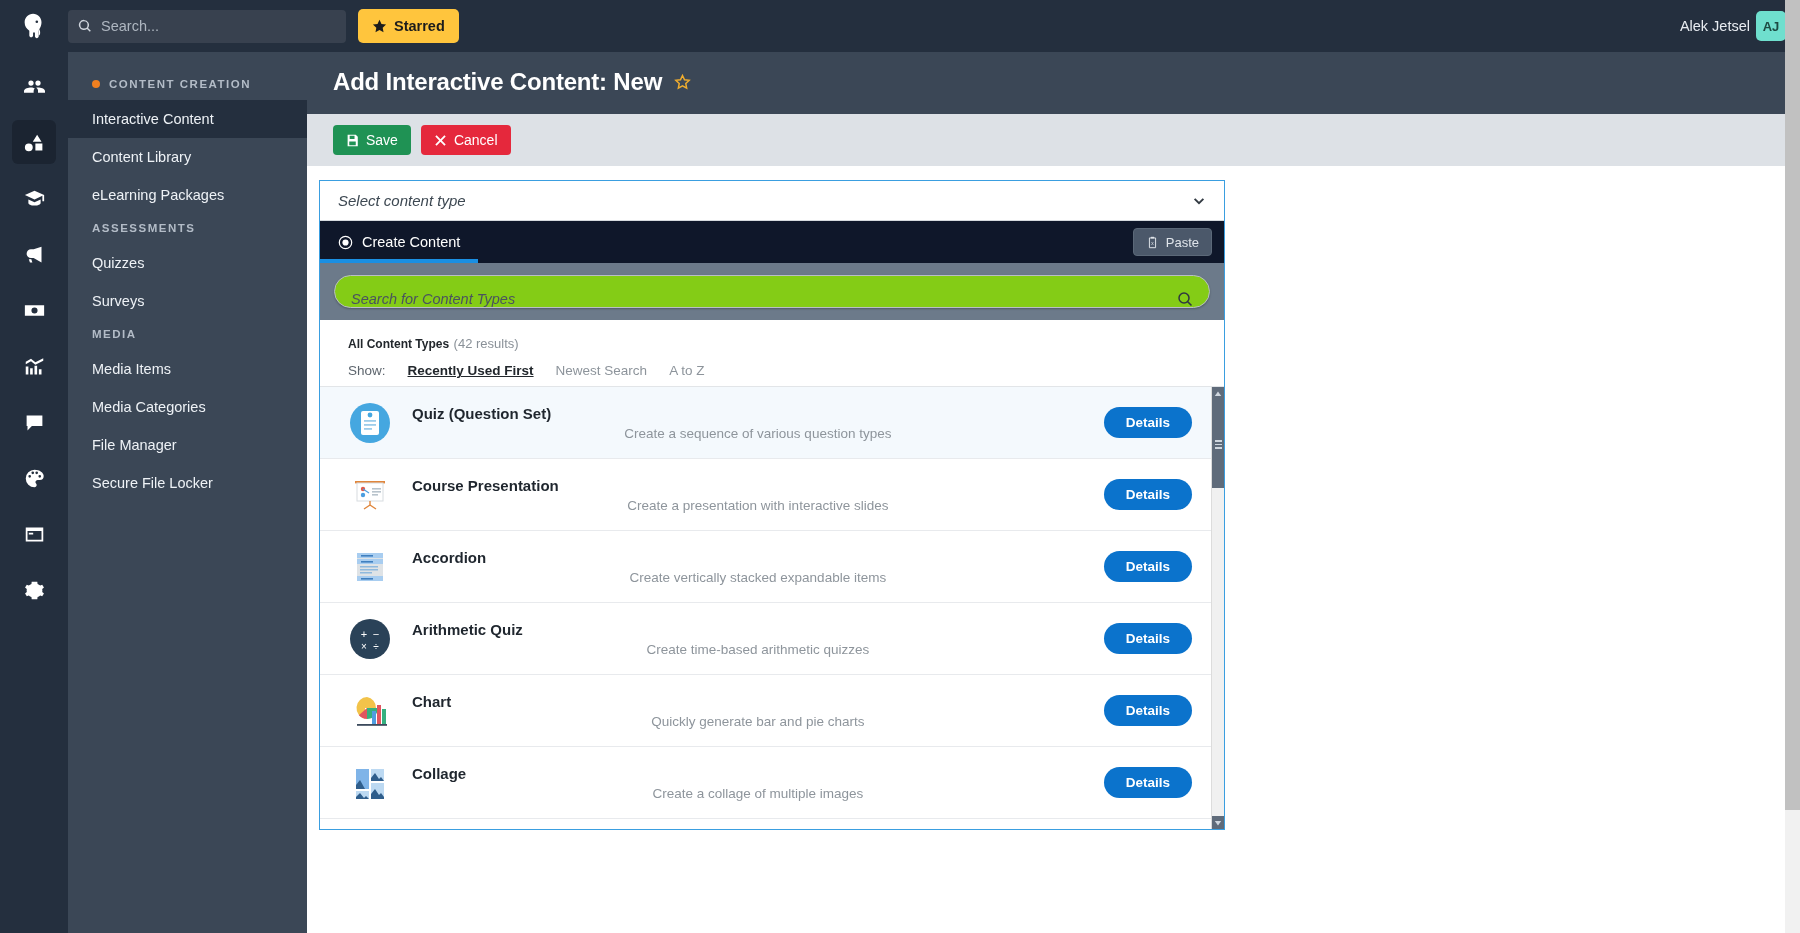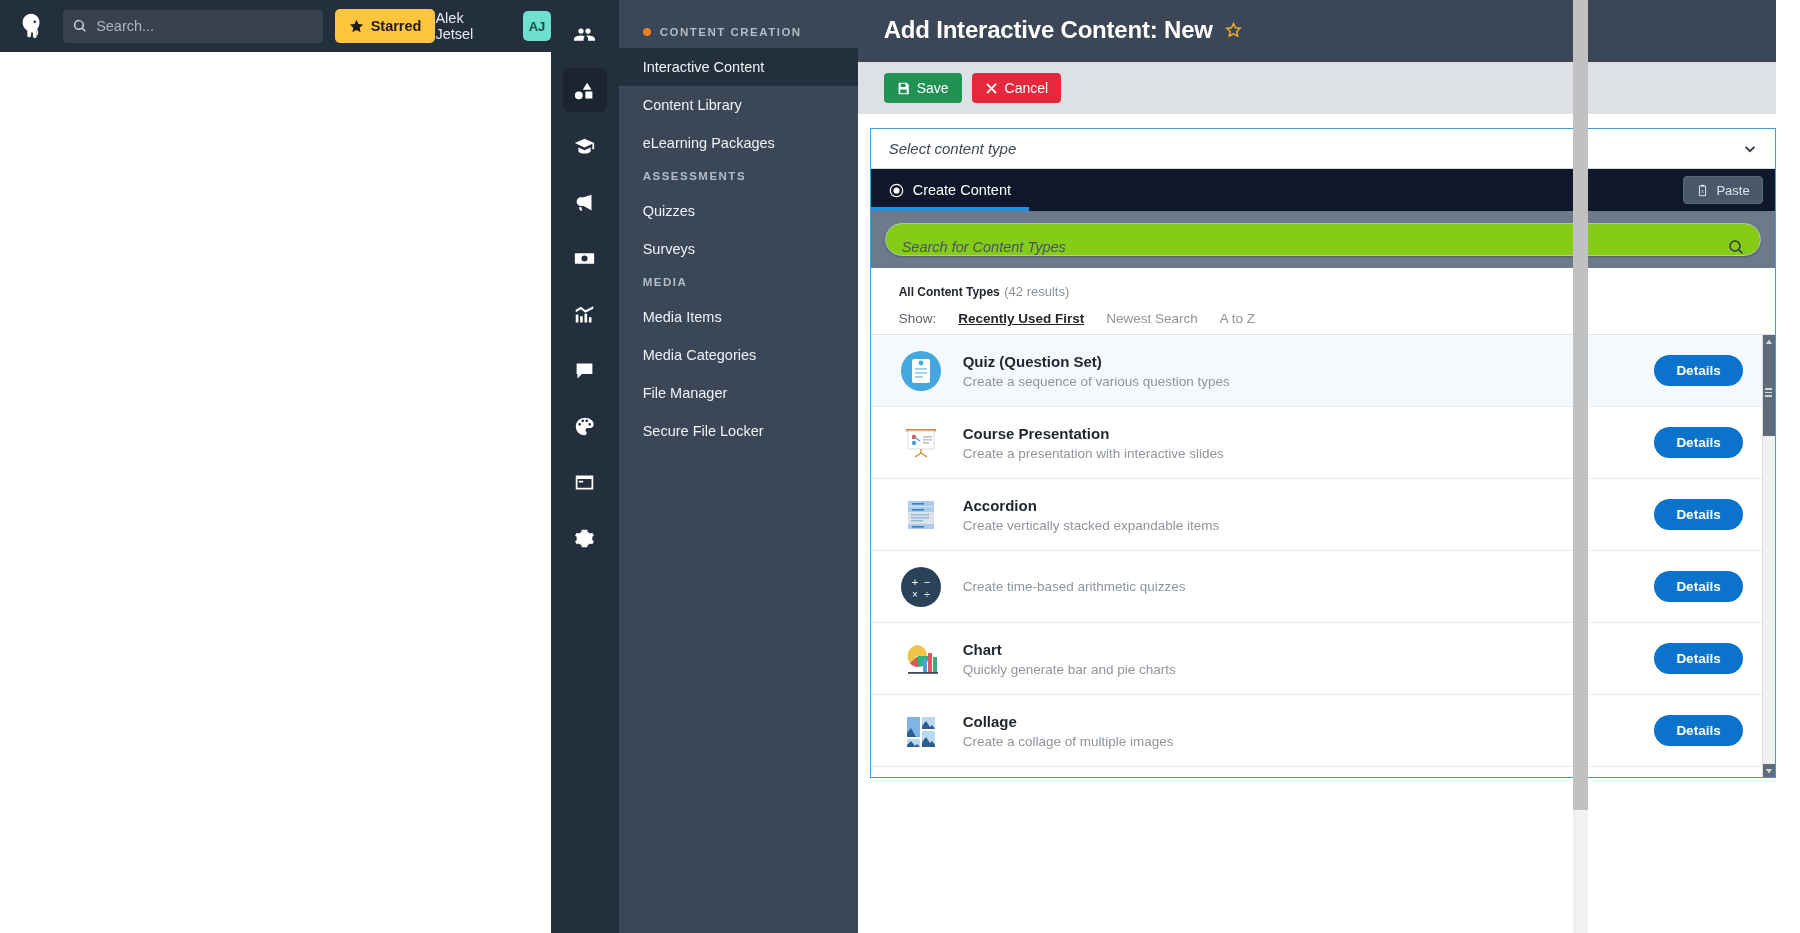--- a/index.html
+++ b/index.html
@@ -2,21 +2,21 @@
 <html><head>
 <meta charset="utf-8">
 <style>
   * { box-sizing: border-box; margin: 0; padding: 0; }
   html, body {
     width: 1800px; height: 933px;
     font-family: "Liberation Sans", sans-serif;
     background: #ffffff;
     overflow: hidden;
   }
-  .app { position: relative; width: 1588px; height: 933px; display: flex; flex-direction: row; }
+  .app { position: relative; width: 1800px; height: 933px; display: flex; flex-direction: column; }
 
   
   .topbar {
     height: 52px; background: #242f3e; display: flex; align-items: center;
     flex: 0 0 52px; position: relative; z-index: 20;
   }
   .logo-box { width: 68px; display: flex; align-items: center; justify-content: center; }
   .logo-glyph { width: 30px; height: 30px; color: #fff; }
   .search-wrap {
     position: relative; width: 278px; height: 33px; background: #38414f;
@@ -29,21 +29,21 @@
     margin-left: 9px; width: 100%;
   }
   .search-input::placeholder { color: #aeb6c0; opacity: 1; }
   .starred-btn {
     margin-left: 12px; height: 34px; background: #ffc53d; border: none; border-radius: 5px;
     display: flex; align-items: center; gap: 7px; padding: 0 14px; cursor: pointer;
     color: #1c1c1c; font-size: 14.5px; font-weight: 600; font-family: "Liberation Sans", sans-serif;
   }
   .starred-btn .star { width: 15px; height: 15px; color: #1c1c1c; }
   .topbar-right {
-    margin-left: auto; display: flex; align-items: center; gap: 24px; 
+    margin-left: auto; display: flex; align-items: center; gap: 6px; padding-right: 14px;
   }
   .user-name { color: #e8ecf1; font-size: 14.5px; }
   .avatar {
     width: 30px; height: 30px; border-radius: 5px; background: #6fdfce;
     display: flex; align-items: center; justify-content: center;
     color: #1d4a43; font-size: 13px; font-weight: 600;
   }
 
   
   .body-row { display: flex; flex: 1 1 auto; min-height: 0; }
@@ -156,21 +156,21 @@
   .hub-list-wrap { flex: 1 1 auto; position: relative; min-height: 0; border-top: 1px solid #e2e5e8; overflow: hidden; }
   .hub-list { height: 100%; overflow: hidden; }
   .ct-row {
     display: flex; align-items: center; padding: 13px 16px 13px 28px;
     border-bottom: 1px solid #e8eaed; height: 72px;
   }
   .ct-row.selected { background: #f4f9fd; }
   .ct-icon { width: 44px; height: 44px; flex: 0 0 44px; margin-right: 20px; display: flex; align-items: center; justify-content: center; }
   .ct-text { flex: 1 1 auto; min-width: 0; }
   .ct-name { font-size: 15px; color: #1f262e; font-weight: 600; margin-bottom: 4px; }
-  .ct-desc { font-size: 13.5px; color: #8e959c; }
+  .ct-desc { font-size: 13.5px; color: #8e959c; text-align: center; }
   .details-btn {
     background: #0b73cc; color: #fff; border: none; border-radius: 16px; height: 31px;
     padding: 0 22px; font-size: 13.5px; font-weight: 700; cursor: pointer;
     font-family: "Liberation Sans", sans-serif; flex: 0 0 auto; margin-right: 16px;
   }
 
   
   .list-scrollbar {
     position: absolute; top: 0; right: 0; width: 13px; height: 100%;
     background: #f0f0f0; border-left: 1px solid #dcdcdc;
@@ -469,20 +469,21 @@
                 <div class="ct-icon">
                   <svg viewBox="0 0 44 44">
                     <circle cx="22" cy="22" r="20" fill="#2a4258"></circle>
                     <text x="16" y="21" font-size="11" fill="#fff" font-family="Liberation Sans" text-anchor="middle">+</text>
                     <text x="28" y="21" font-size="11" fill="#fff" font-family="Liberation Sans" text-anchor="middle">−</text>
                     <text x="16" y="33" font-size="10" fill="#fff" font-family="Liberation Sans" text-anchor="middle">×</text>
                     <text x="28" y="33" font-size="10" fill="#fff" font-family="Liberation Sans" text-anchor="middle">÷</text>
                   </svg>
                 </div>
                 <div class="ct-text">
+                  <div class="ct-name">Arithmetic Quiz</div>
                   <div class="ct-desc">Create time-based arithmetic quizzes</div>
                 </div>
                 <button class="details-btn">Details</button>
               </div>
 
               <div class="ct-row">
                 <div class="ct-icon">
                   <svg viewBox="0 0 44 44">
                     <path d="M19 8a11 11 0 0 0-2 21.7V19h11A11 11 0 0 0 19 8z" fill="#f2c34a"></path>
                     <path d="M19 19h11a11 11 0 0 1-11 11z" fill="#35b07f"></path>

